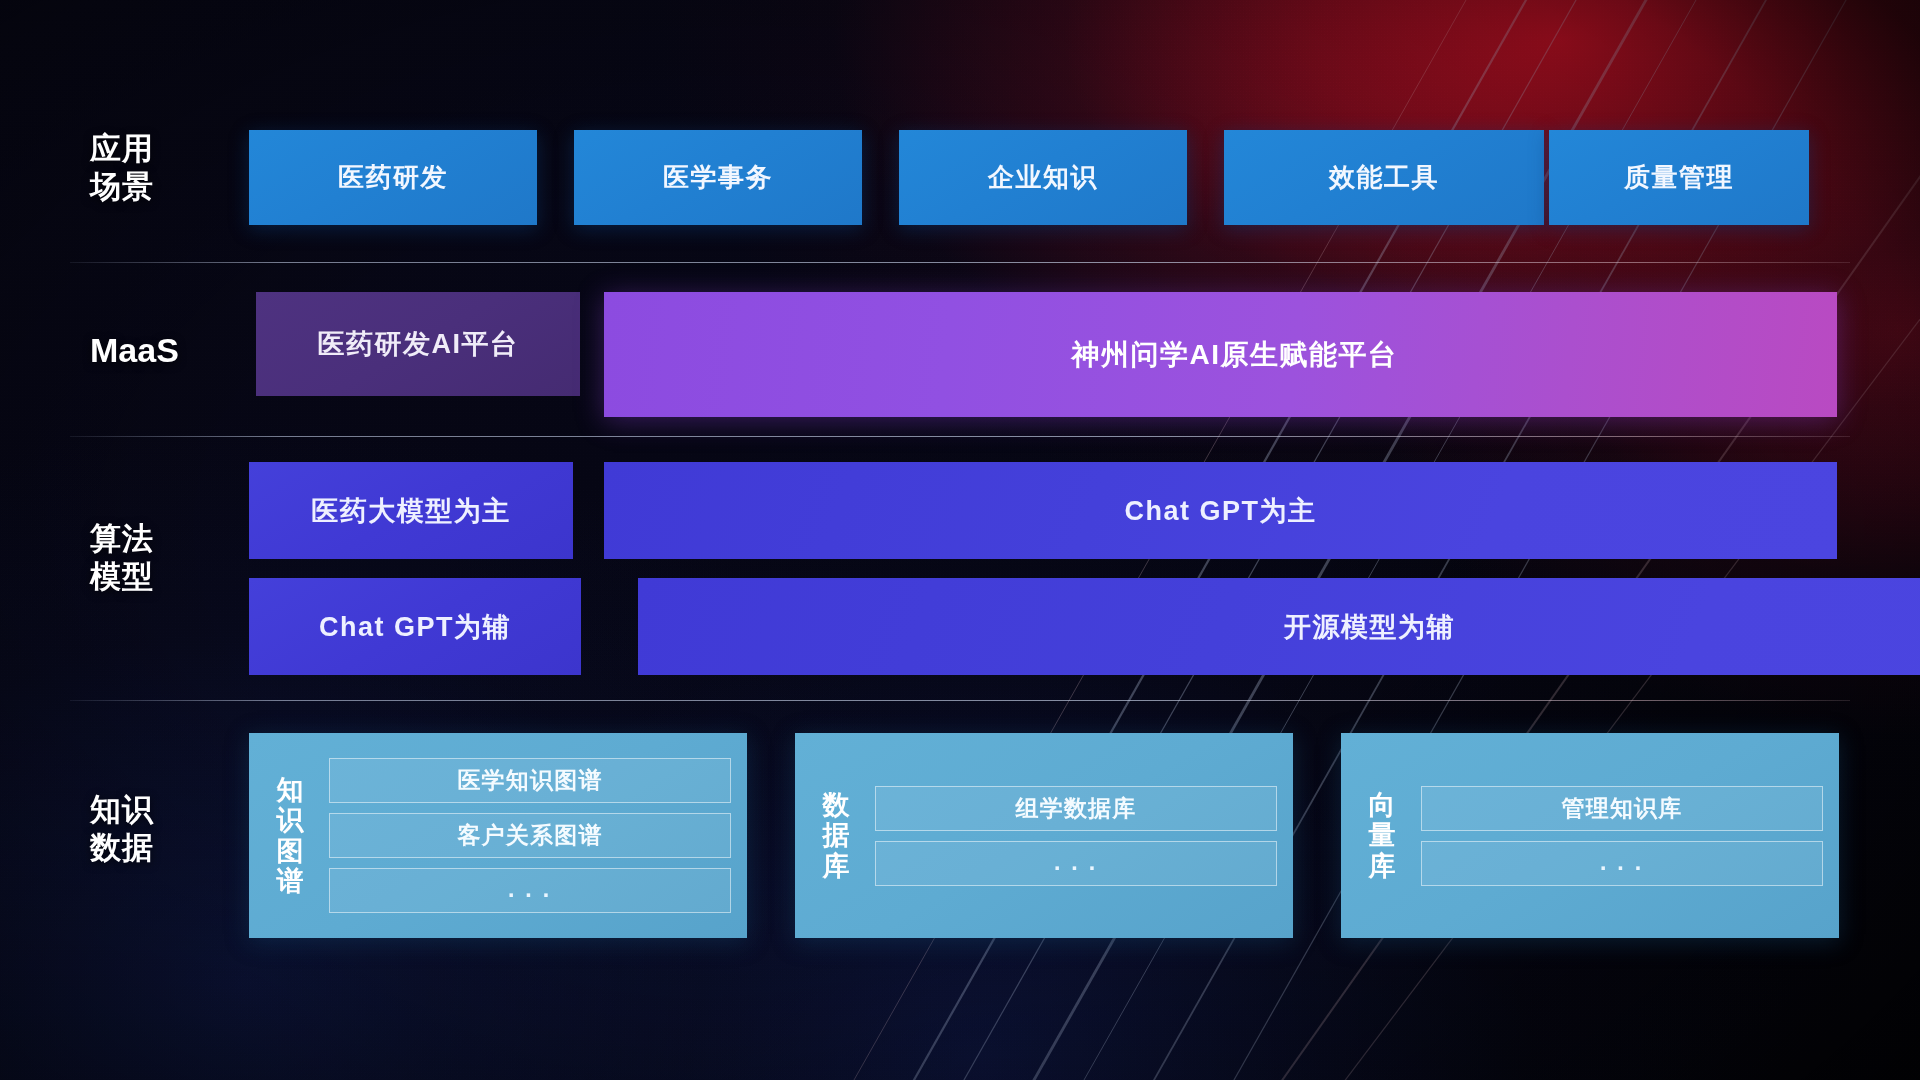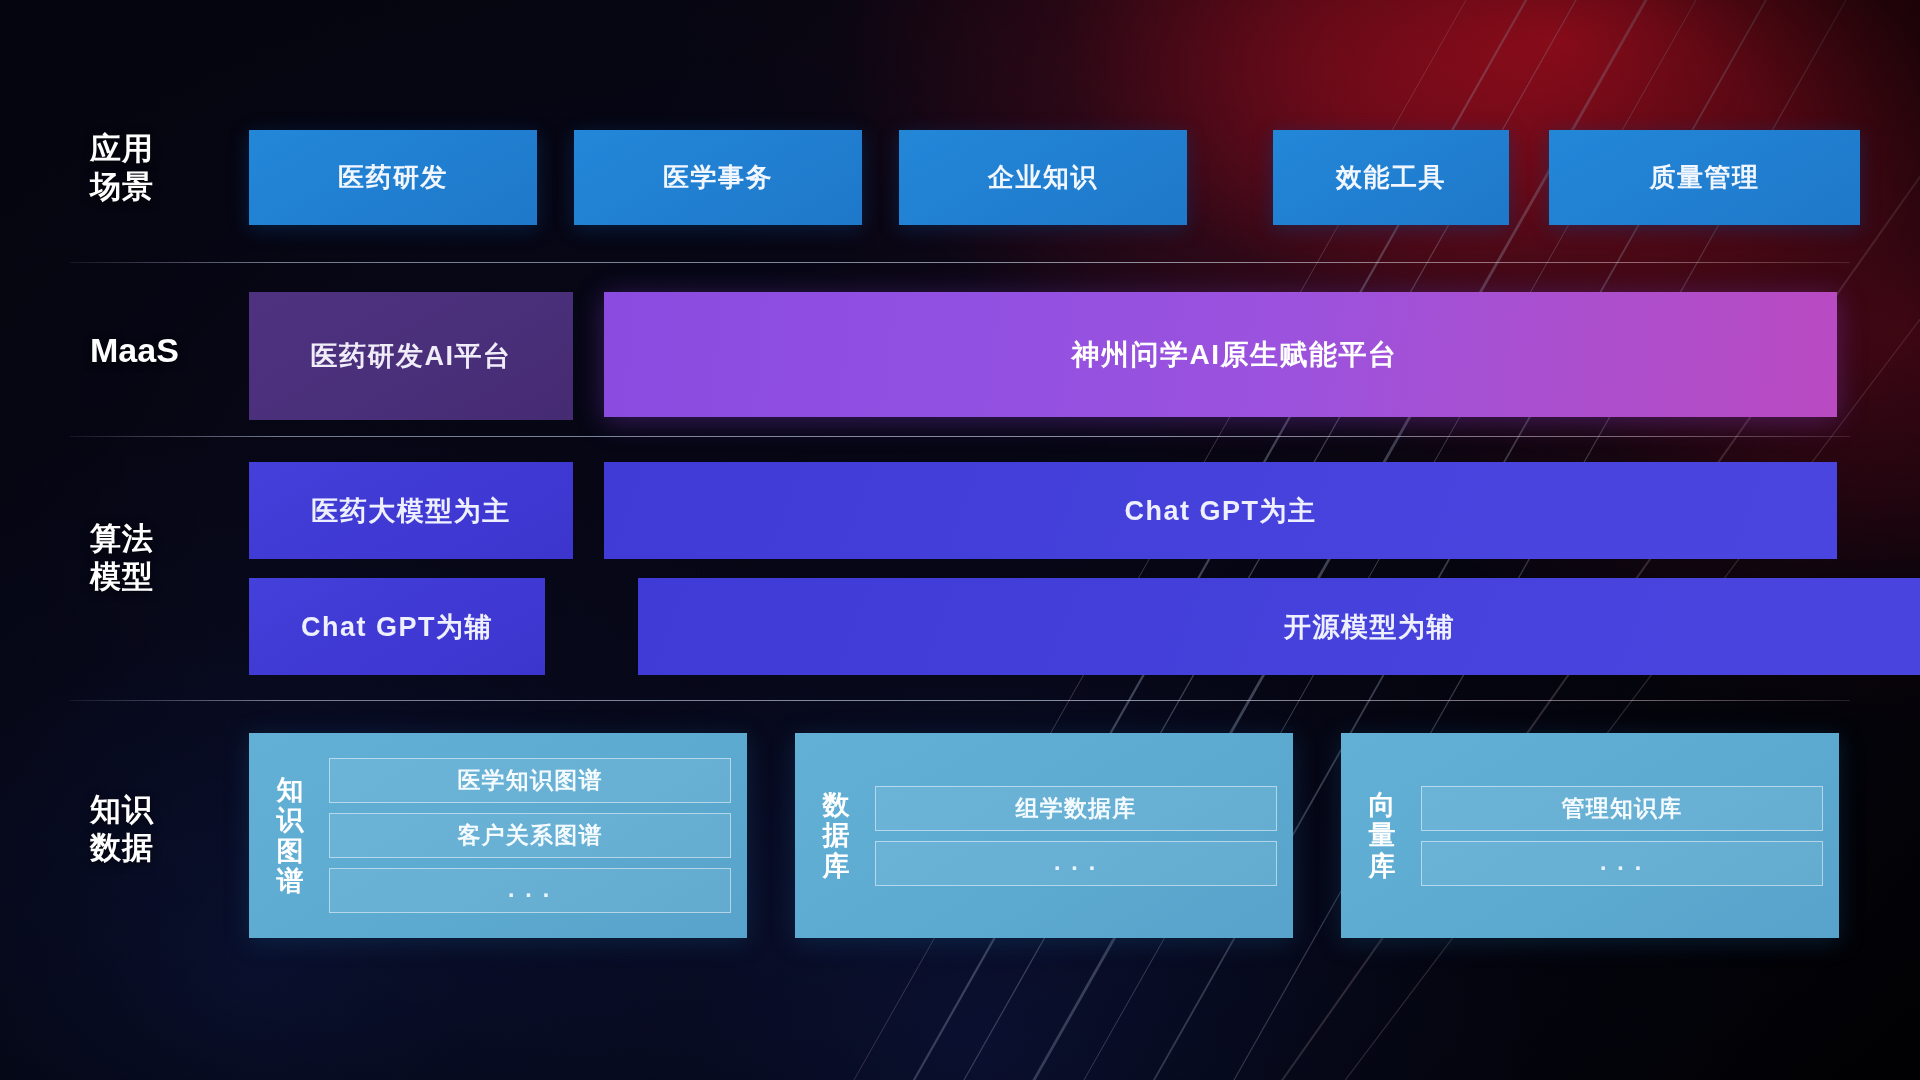--- a/index.html
+++ b/index.html
@@ -53,24 +53,24 @@
   .scene-box{
     position:absolute; top:0; height:95px;
     background:linear-gradient(150deg,#2387d8 0%,#2180d2 45%,#1f78c9 100%);
     display:flex; align-items:center; justify-content:center;
     color:#f2f7ff; font-size:26px; font-weight:bold; letter-spacing:1.5px;
     box-shadow:0 4px 18px rgba(10,60,120,.45);
   }
 
   
   .maas-left{
-    position:absolute; height:128px;
+    position:absolute; height:104px;
     background:linear-gradient(150deg,#4e3280 0%,#4a2f7b 50%,#452b72 100%);
     display:flex; align-items:center; justify-content:center;
-    color:#f0ecf8; font-size:27px; font-weight:bold; letter-spacing:1.5px;
+    color:#f0ecf8; font-size:27px; font-weight:bold; letter-spacing:1.5px;margin-left:7px;
   }
   .maas-right{
     position:absolute; height:125px;
     background:linear-gradient(96deg,#8c4be0 0%,#9150e2 28%,#9c52dd 56%,#ab4fce 78%,#b94ac2 100%);
     display:flex; align-items:center; justify-content:center;
     color:#ffffff; font-size:28px; font-weight:bold; letter-spacing:1.5px;
     box-shadow:0 4px 26px rgba(130,60,200,.40);
   }
 
   
@@ -147,43 +147,43 @@
 
   <div class="row" style="top:130px;">
     <div class="row-label" style="top:0;">
       <div>应用</div>
       <div>场景</div>
     </div>
     <div class="boxes">
       <div class="scene-box" style="left:249px;width:288px;">医药研发</div>
       <div class="scene-box" style="left:574px;width:288px;">医学事务</div>
       <div class="scene-box" style="left:899px;width:288px;">企业知识</div>
-      <div class="scene-box" style="left:1273px;width:236px;">效能工具</div>
-      <div class="scene-box" style="left:1549px;width:311px;">质量管理</div>
+      <div class="scene-box" style="left:1224px;width:320px;">效能工具</div>
+      <div class="scene-box" style="left:1549px;width:260px;">质量管理</div>
     </div>
   </div>
 
   <div class="divider" style="top:262px;"></div>
 
   <div class="row" style="top:292px;">
     <div class="row-label latin" style="top:38px;">MaaS</div>
     <div class="maas-left" style="left:249px;width:324px;top:0;">医药研发AI平台</div>
     <div class="maas-right" style="left:604px;width:1233px;top:0;padding-left:28px;">神州问学AI原生赋能平台</div>
   </div>
 
   <div class="divider" style="top:436px;"></div>
 
   <div class="row" style="top:462px;">
     <div class="row-label" style="top:58px;">
       <div>算法</div>
       <div>模型</div>
     </div>
     <div class="algo-left" style="left:249px;width:324px;top:0;">医药大模型为主</div>
     <div class="algo-right" style="left:604px;width:1233px;top:0;">Chat GPT为主</div>
-    <div class="algo-left" style="left:249px;width:296px;top:116px;">Chat GPT为辅</div>
+    <div class="algo-left" style="left:249px;width:332px;top:116px;">Chat GPT为辅</div>
     <div class="algo-right" style="left:604px;width:1463px;top:116px;margin-left:34px;">开源模型为辅</div>
   </div>
 
   <div class="divider" style="top:700px;"></div>
 
   <div class="row" style="top:733px;">
     <div class="row-label" style="top:58px;">
       <div>知识</div>
       <div>数据</div>
     </div>

